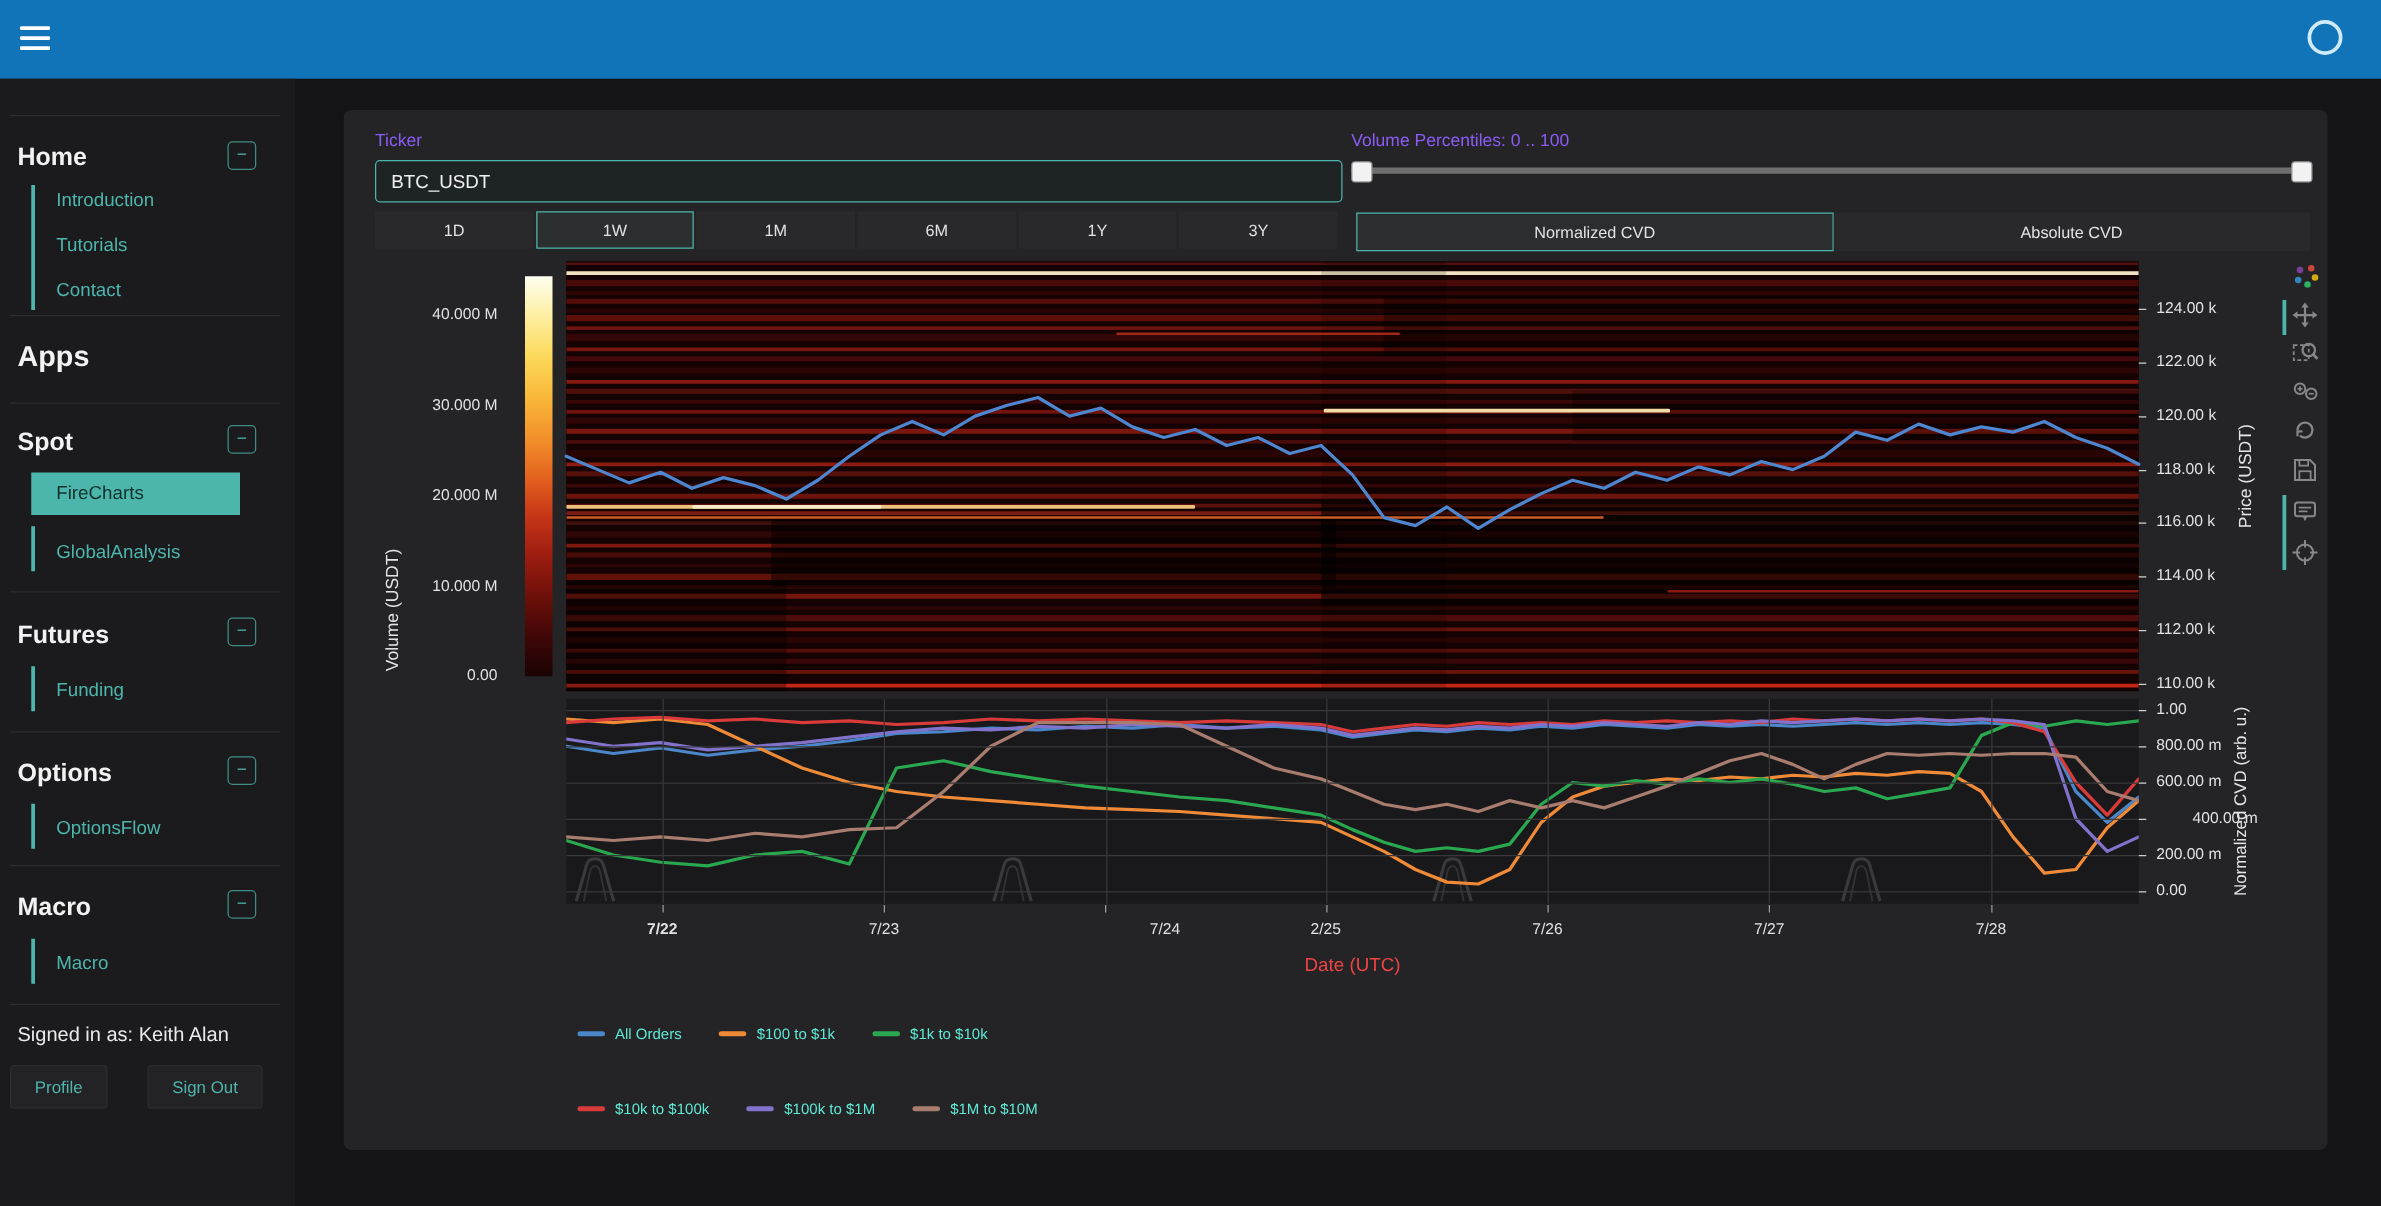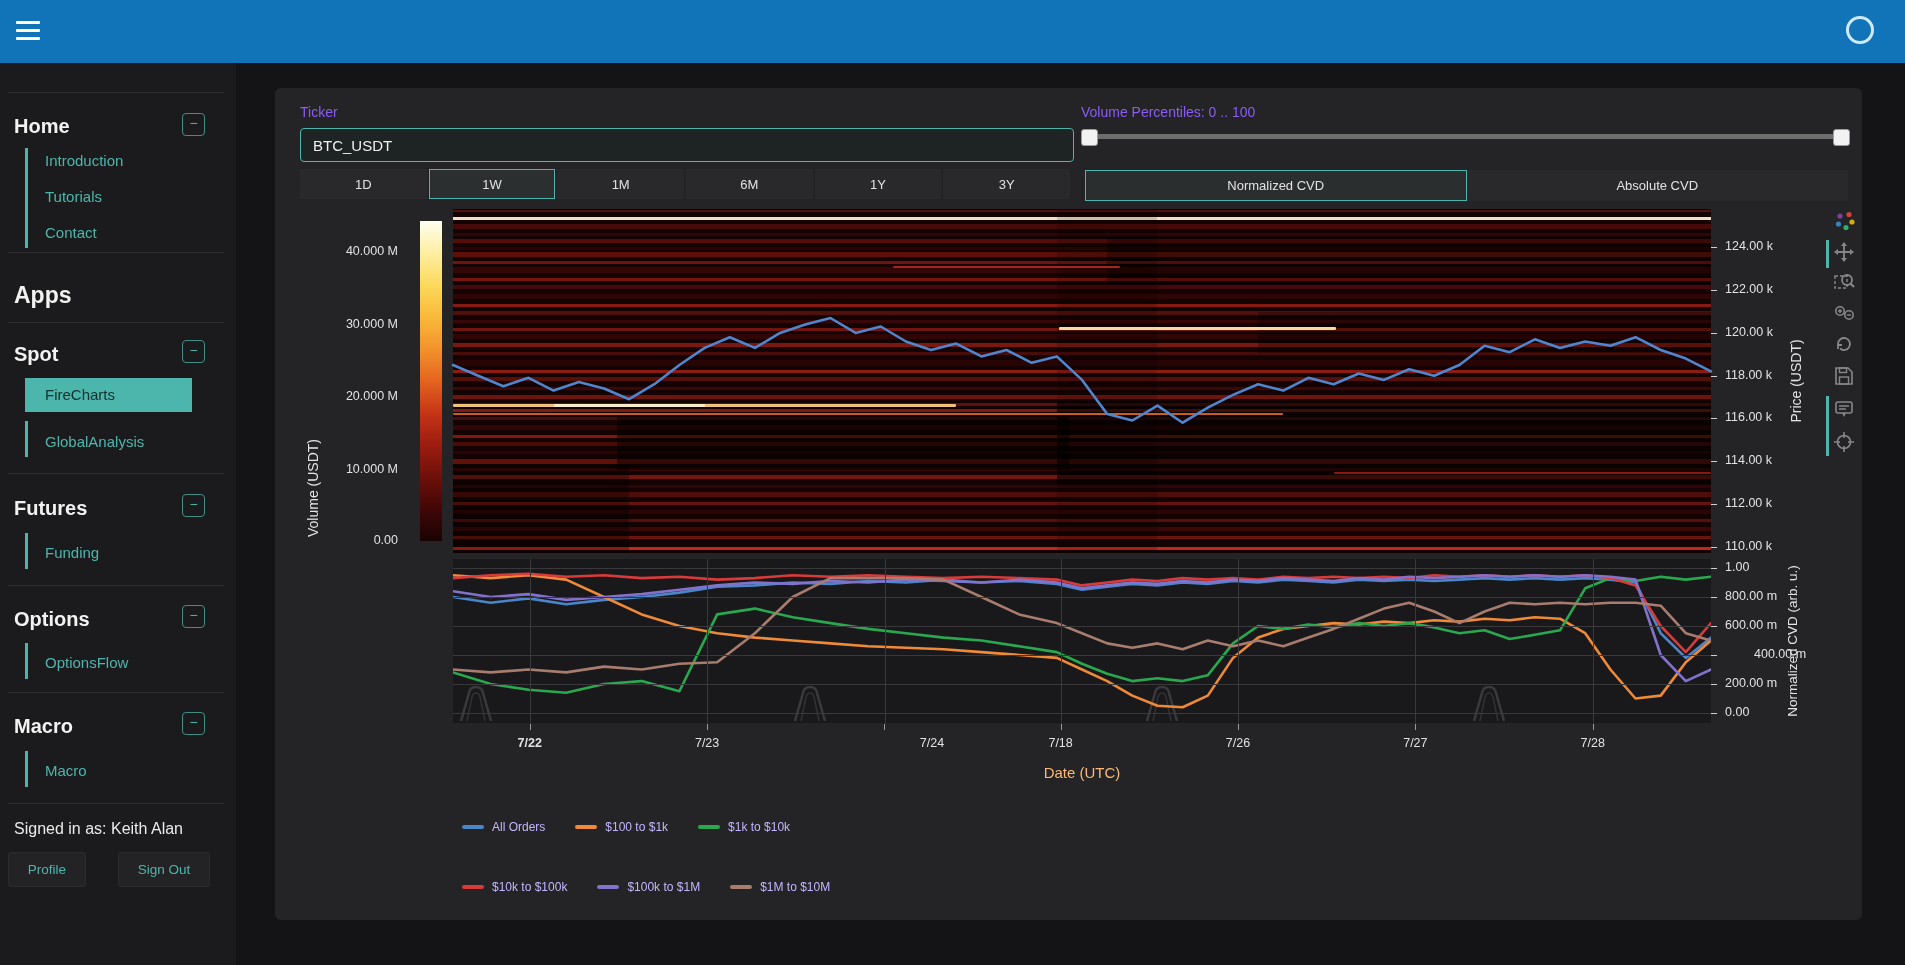--- a/index.html
+++ b/index.html
@@ -47,26 +47,26 @@
     color:#e4e4e4;font-size:14px;}
   .tick{color:#e2e2e2;font-size:12.5px;white-space:nowrap;}
   .tick.r{text-align:right;}
   #heatmap{left:453px;top:209px;width:1258px;height:344px;background:#150202;overflow:hidden;}
   #heatmap .hrow,#heatmap .hseg,#heatmap .hpatch{position:absolute;}
   #lower-chart{left:453px;top:559px;width:1258px;height:164px;background:#19191b;overflow:hidden;}
   svg{position:absolute;left:0;top:0;overflow:visible;}
   .gridv,.gridh{position:absolute;background:#39393b;}
   .xtick-mark{position:absolute;width:1px;height:6px;background:#9a9a9a;}
   .ytick-mark{position:absolute;width:6px;height:1px;background:#cfcfcf;}
-  #date-title{color:#fdba74;font-size:15px;transform:translateX(-50%);}
+  #date-title{color:#ef4444;font-size:15px;transform:translateX(-50%);}
   
   .legend-row{display:flex;gap:30px;align-items:center;}
   .legend-item{display:flex;align-items:center;gap:8px;cursor:pointer;}
   .legend-swatch{width:22px;height:4px;border-radius:2px;}
-  .legend-label{color:#c4b5fd;font-size:12px;}
+  .legend-label{color:#5eead4;font-size:12px;}
   
   .mb-icon{position:absolute;left:1834px;width:22px;height:22px;cursor:pointer;opacity:.85;}
   .mb-bar{position:absolute;left:1826px;width:3px;background:#4db6ac;}
 </style>
 </head>
 <body>
 
 <div id="app">
 
   <div id="header" class="abs">
@@ -82,21 +82,21 @@
     <div class="sb-divider abs" style="top:29px"></div>
 
     <div class="sb-head abs" style="top:52px">Home</div>
     <div class="collapse-btn abs" style="top:50px">−</div>
     <div class="sb-bar abs" style="top:85px;height:100px"></div>
     <div class="sb-item abs" style="top:89px">Introduction</div>
     <div class="sb-item abs" style="top:125px">Tutorials</div>
     <div class="sb-item abs" style="top:161px">Contact</div>
     <div class="sb-divider abs" style="top:189px"></div>
 
-    <div class="sb-head big abs" style="top:219px">Apps</div>
+    <div class="sb-head big abs" style="top:209px">Apps</div>
     <div class="sb-divider abs" style="top:259px"></div>
 
     <div class="sb-head abs" style="top:280px">Spot</div>
     <div class="collapse-btn abs" style="top:277px">−</div>
     <div class="sb-bar abs" style="top:315px;height:34px"></div>
     <div id="firecharts-bg" class="abs" style="top:315px"></div>
     <div class="sb-item selected abs" style="top:323px">FireCharts</div>
     <div class="sb-bar abs" style="top:358px;height:36px"></div>
     <div class="sb-item abs" style="top:370px">GlobalAnalysis</div>
     <div class="sb-divider abs" style="top:410px"></div>
@@ -273,21 +273,21 @@
       <div class="tick abs" style="left: 1725px; top: 646.993px; margin-left: 29px;">400.00 m</div>
       <div class="tick abs" style="left: 1725px; top: 675.994px;">200.00 m</div>
       <div class="tick abs" style="left: 1725px; top: 704.995px;">0.00</div>
     </div>
   <div class="rot abs" style="left:1792px;top:641px;font-size:13.5px">Normalized CVD (arb. u.)</div>
 
   <div id="x-labels">
       <div class="tick abs" style="left: 529.738px; top: 736px; transform: translateX(-50%); font-weight: bold;">7/22</div>
       <div class="tick abs" style="left: 707.116px; top: 736px; transform: translateX(-50%);">7/23</div>
       <div class="tick abs" style="left: 932px; top: 736px; transform: translateX(-50%);">7/24</div>
-      <div class="tick abs" style="left: 1060.61px; top: 736px; transform: translateX(-50%);">7/18</div>
+      <div class="tick abs" style="left: 1060.61px; top: 736px; transform: translateX(-50%);">2/25</div>
       <div class="tick abs" style="left: 1237.99px; top: 736px; transform: translateX(-50%);">7/26</div>
       <div class="tick abs" style="left: 1415.37px; top: 736px; transform: translateX(-50%);">7/27</div>
       <div class="tick abs" style="left: 1592.75px; top: 736px; transform: translateX(-50%);">7/28</div>
     </div>
   <div id="date-title" class="abs" style="left:1082px;top:764px">Date (UTC)</div>
 
   <div id="legend-row-1" class="legend-row abs" style="left:462px;top:820px">
       <div class="legend-item">
         <div class="legend-swatch" style="background: rgb(74, 134, 200);"></div>
         <div class="legend-label">All Orders</div>

